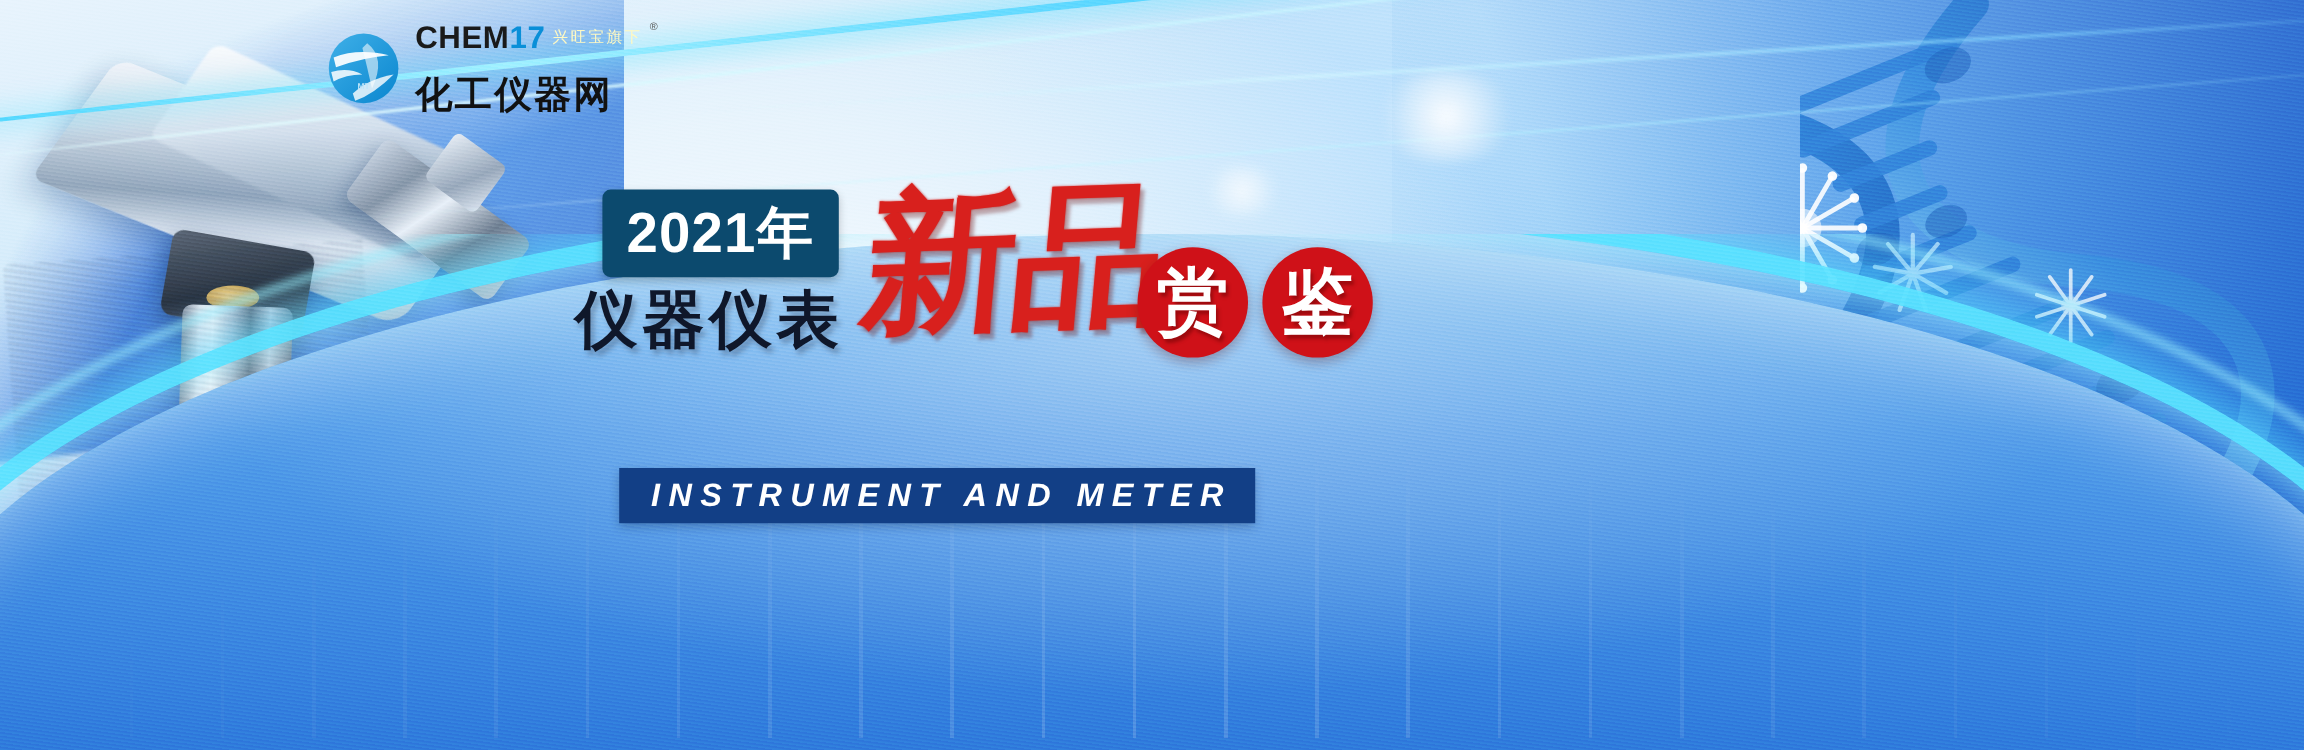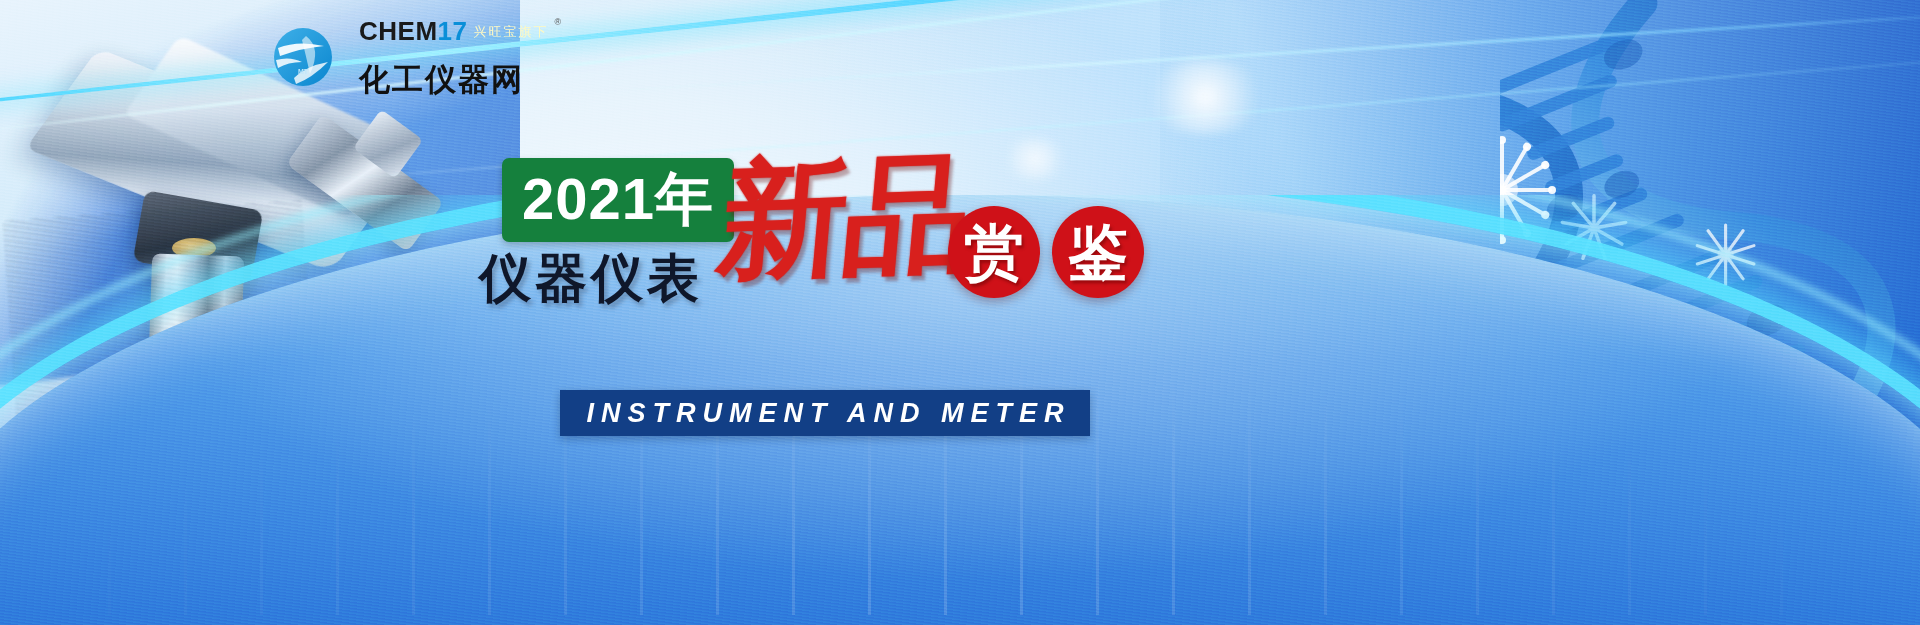--- a/index.html
+++ b/index.html
@@ -129,22 +129,22 @@
 
   .arc-side{position:absolute; height:18px; border-radius:50%;
     background:linear-gradient(90deg, rgba(120,235,255,0) 0%, #63dcff 20%, #a9f1ff 50%, #52d6ff 80%, rgba(120,235,255,0) 100%);
     box-shadow:0 0 26px 6px rgba(80,215,255,.55); filter:blur(1px);}
   .arc-left{left:-60px; bottom:198px; width:420px; transform:rotate(-14deg);}
   .arc-right{right:-60px; bottom:150px; width:560px; transform:rotate(13deg);}
 
   
   .title-block{position:absolute; left:440px; top:158px; width:690px;}
   .year-badge{
-    display:inline-block; background:#15803d; color:#fff;
-    font-size:58px; font-weight:bold; line-height:1;
+    display:inline-block; background:#0c4a6e; color:#fff;
+    font-size:47px; font-weight:bold; line-height:1;
     padding:12px 20px 14px; border-radius:7px; letter-spacing:1px;
     font-family:"Liberation Sans","DejaVu Sans",sans-serif;
     box-shadow:0 3px 7px rgba(0,0,0,.22);
     margin-left:62px;
   }
   .main-title{
     margin-top:10px; color:#0f172a; font-size:52px; font-weight:bold;
     letter-spacing:4px; line-height:1;
     font-family:"DejaVu Sans","Liberation Sans",sans-serif;
     text-shadow:3px 4px 4px rgba(60,80,110,.40);
@@ -166,37 +166,37 @@
   .circle-badge{
     width:92px; height:92px; border-radius:50%; background:#cf1118;
     color:#fff; display:flex; align-items:center; justify-content:center;
     font-size:60px; font-weight:bold; line-height:1;
     font-family:"DejaVu Sans","Liberation Sans",sans-serif;
     text-shadow:2px 3px 3px rgba(90,0,0,.45);
     box-shadow:0 4px 10px rgba(90,10,10,.3);
   }
 
   
-  .ribbon{position:absolute; left:452px; top:386px; display:flex; align-items:flex-end; height:52px;gap:44px;}
+  .ribbon{position:absolute; left:452px; top:386px; display:flex; align-items:flex-end; height:52px;}
   .flag{width:58px; background:#123f86;}
   .flag-left{clip-path:polygon(0 0, 100% 0, 72% 50%, 100% 100%, 0 100%);}
   .flag-right{clip-path:polygon(0 0, 100% 0, 100% 100%, 0 100%, 28% 50%);}
   .ribbon-bar{
     width:530px; margin-left:6px; margin-right:6px;
     background:#123f86; color:#fff;
     display:flex; align-items:center; justify-content:center;
     font-style:italic; font-weight:bold; font-size:27px;
     letter-spacing:7px; padding-left:7px;
     font-family:"Liberation Sans","DejaVu Sans",sans-serif;
     box-shadow:0 3px 8px rgba(10,30,70,.3);
     align-self:flex-start; height:46px; margin-top:4px;
   }
 
   
-  .logo{position:absolute; left:272px; top:18px; display:flex; align-items:center; gap:25px;justify-content:space-between;}
+  .logo{position:absolute; left:272px; top:18px; display:flex; align-items:center; gap:12px;justify-content:space-between;}
   .logo-globe{position:relative; width:62px; height:62px; flex:none;}
   .logo-text{display:flex; flex-direction:column; line-height:1;}
   .logo-row1{display:flex; align-items:flex-start; gap:6px;}
   .logo-chem{font-size:26px; font-weight:bold; color:#1a1a1a; letter-spacing:.5px;
     font-family:"Liberation Sans","DejaVu Sans",sans-serif;}
   .logo-17{color:#0a8fd8;}
   .logo-sub{font-size:13px; color:#fef9c3; letter-spacing:2px; align-self:center;
     font-family:"DejaVu Sans","Liberation Sans",sans-serif;}
   .logo-reg{font-size:9px; color:#555; vertical-align:super; align-self:flex-start;}
   .logo-cn{font-size:31px; font-weight:bold; color:#111; letter-spacing:2px; margin-top:20px;

